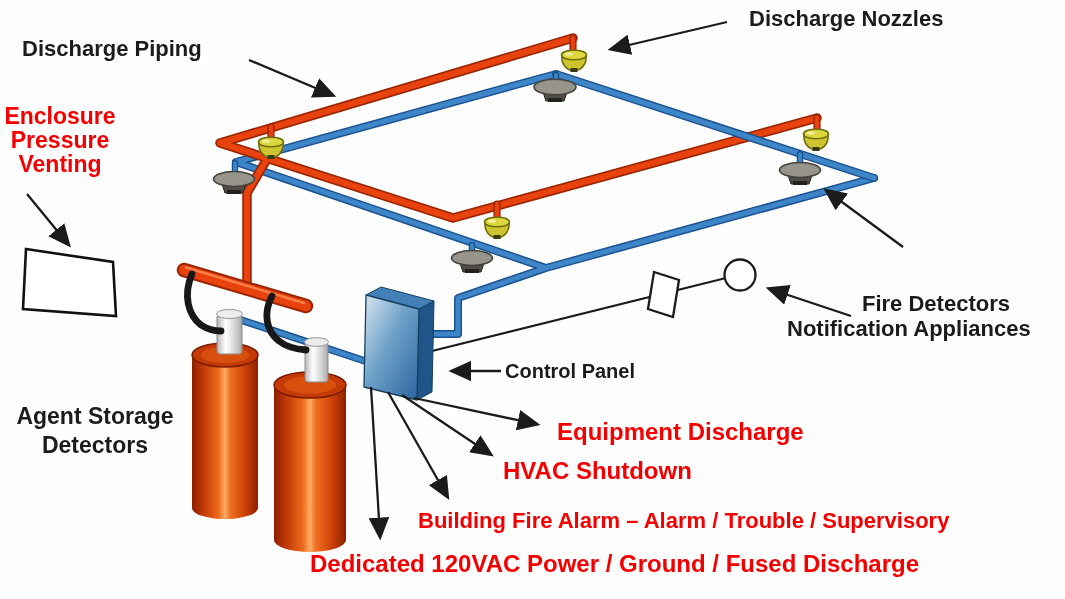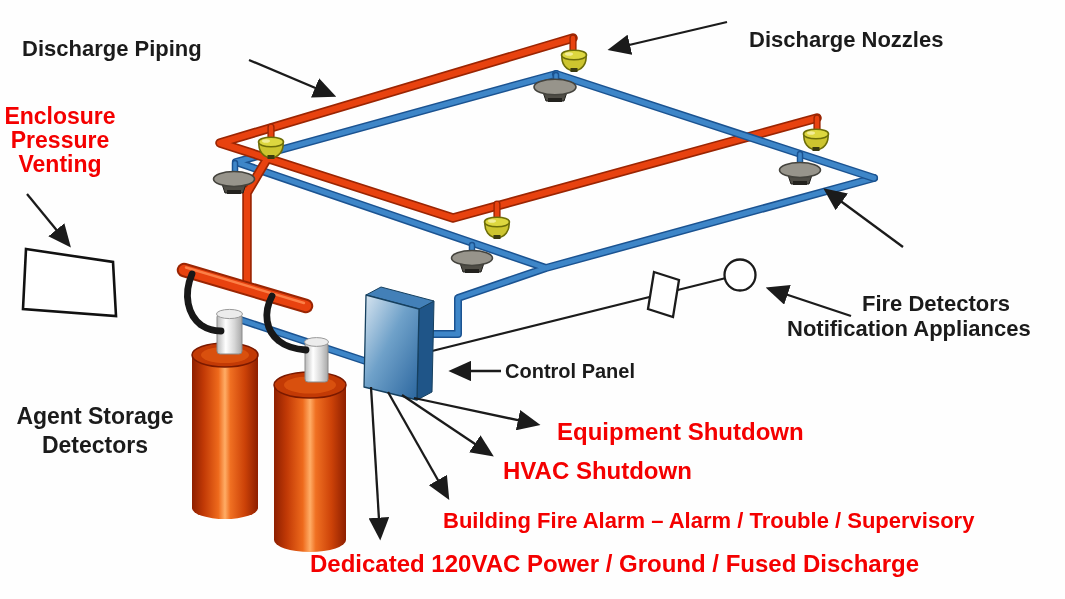--- a/index.html
+++ b/index.html
@@ -172,26 +172,26 @@
     <path d="M249,60 L332,95" marker-end="url(#ah)"></path>
     <path d="M727,22 L612,49" marker-end="url(#ah)"></path>
     <path d="M27,194 L68,244" marker-end="url(#ah)"></path>
     <path d="M903,247 L827,191" marker-end="url(#ah)"></path>
     <path d="M851,316 L770,289" marker-end="url(#ah)"></path>
     <path d="M501,371 L453,371" marker-end="url(#ah)"></path>
   </g>
 </svg>
 
 <div class="lbl lbl-black" style="left:22px;top:37px;">Discharge Piping</div>
-<div class="lbl lbl-black" style="left:749px;top:7px;margin-top:21px;">Discharge Nozzles</div>
+<div class="lbl lbl-black" style="left:749px;top:7px;">Discharge Nozzles</div>
 <div class="lbl lbl-red" style="left:0px;top:104px;width:120px;text-align:center;line-height:24px;">Enclosure
 Pressure
 Venting</div>
 <div class="lbl lbl-black" style="left:862px;top:252px;margin-top:40px;">Fire Detectors</div>
 <div class="lbl lbl-black" style="left:787px;top:317px;">Notification Appliances</div>
 <div class="lbl lbl-black" style="left:505px;top:360px;font-size:20px;">Control Panel</div>
 <div class="lbl lbl-black" style="left:2px;top:402px;width:186px;text-align:center;line-height:29px;font-size:23px;">Agent Storage
 Detectors</div>
-<div class="lbl lbl-red" style="left:557px;top:419px;font-size:24px;">Equipment Shutdown</div>
+<div class="lbl lbl-red" style="left:557px;top:419px;font-size:24px;">Equipment Discharge</div>
 <div class="lbl lbl-red" style="left:503px;top:458px;font-size:24px;">HVAC Shutdown</div>
-<div class="lbl lbl-red" style="left:418px;top:509px;font-size:22px;margin-left:25px;">Building Fire Alarm – Alarm / Trouble / Supervisory</div>
+<div class="lbl lbl-red" style="left:418px;top:509px;font-size:22px;">Building Fire Alarm – Alarm / Trouble / Supervisory</div>
 <div class="lbl lbl-red" style="left:310px;top:551px;font-size:24px;">Dedicated 120VAC Power / Ground / Fused Discharge</div>
 </div>
 
 </body></html>

